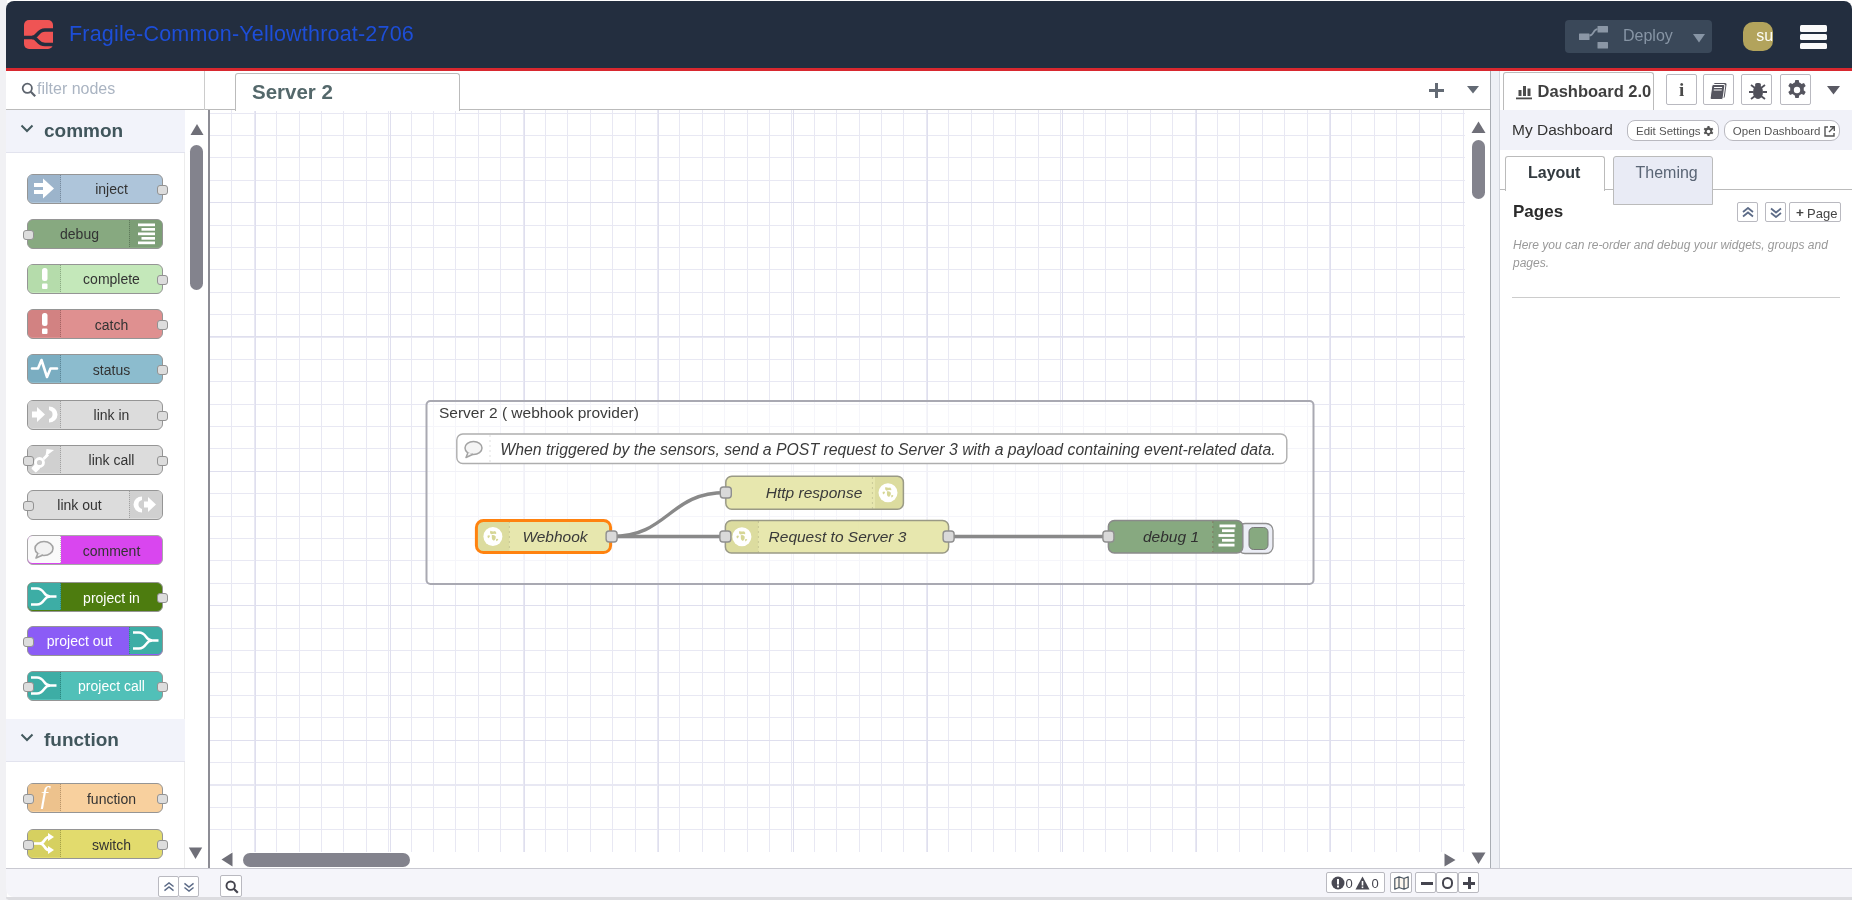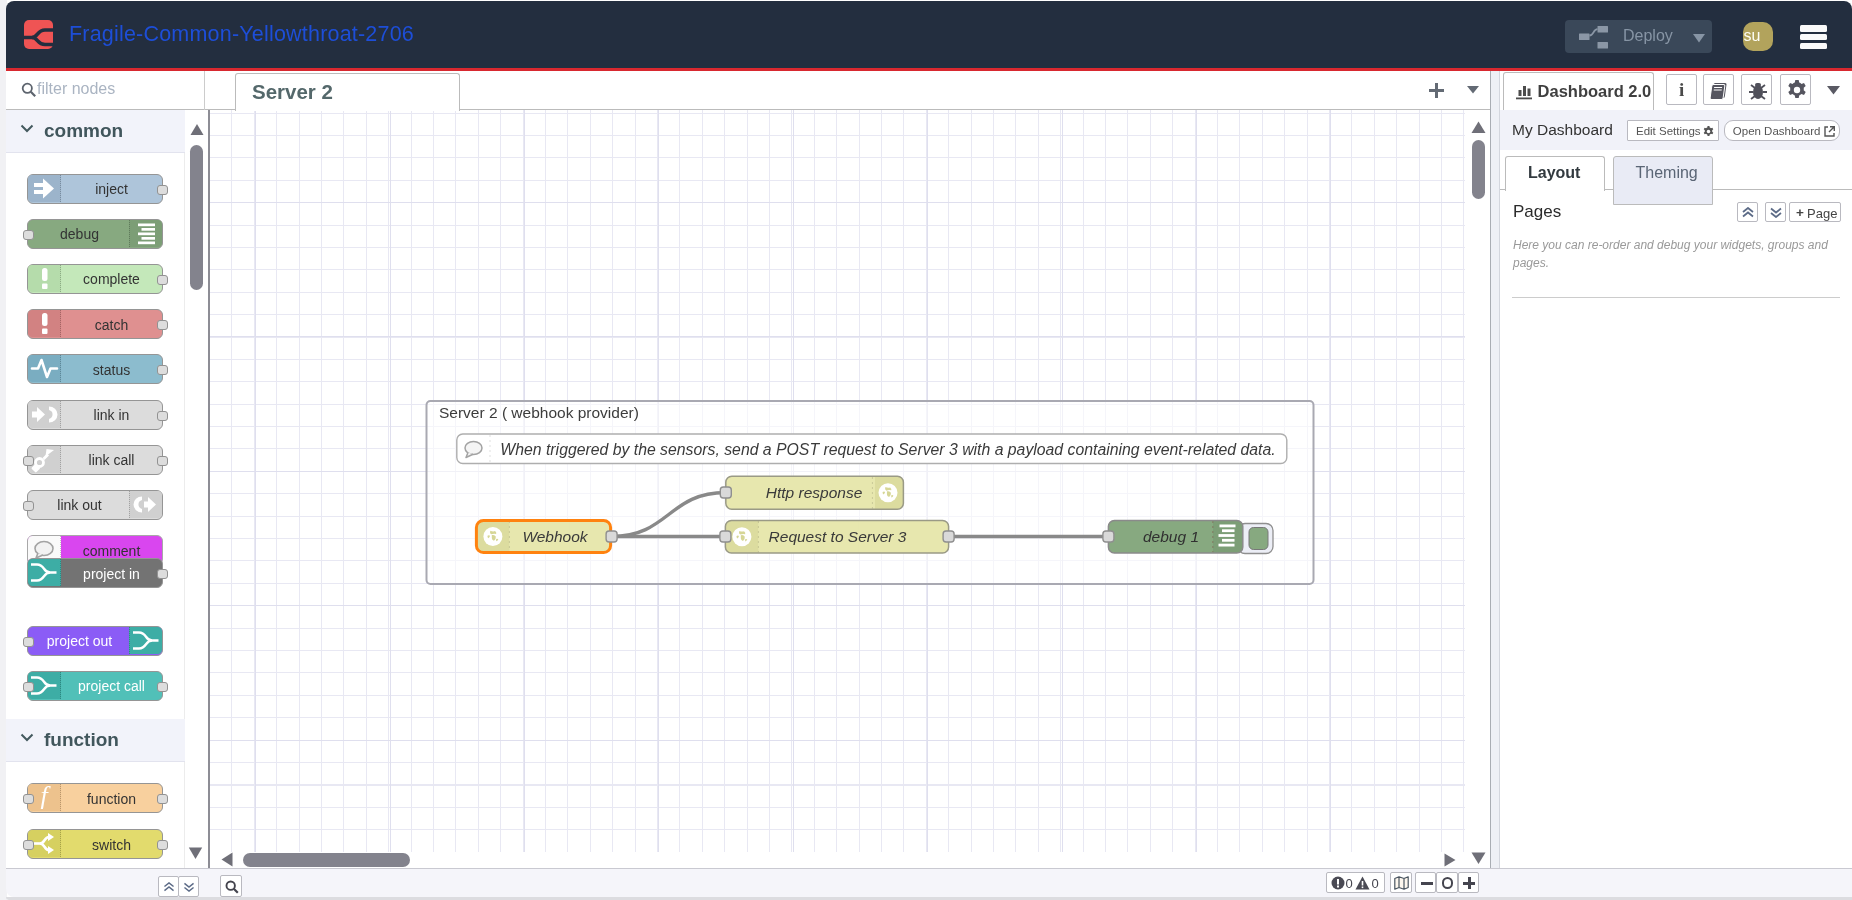--- a/index.html
+++ b/index.html
@@ -4,21 +4,21 @@
 <style>
 *{margin:0;padding:0;box-sizing:border-box}
 html,body{width:1852px;height:900px;overflow:hidden;background:#fff;font-family:"Liberation Sans",sans-serif}
 .abs{position:absolute}
 #gutter{left:0;top:0;width:7px;height:900px;background:#f1f1f4}
 #hdr{left:6px;top:1px;width:1846px;height:67px;background:#232e3f;border-radius:8px 8px 0 0}
 #redline{left:6px;top:68px;width:1846px;height:3px;background:#d8282f}
 #title{left:69px;top:22px;font-size:21.5px;color:#1d4ed8;letter-spacing:.2px}
 #deploy{left:1565px;top:20px;width:147px;height:33px;background:#3a4859;border-radius:4px}
 #deploy .dtxt{position:absolute;left:58px;top:7px;font-size:16px;color:#8795a5}
-#avatar{left:1743.4px;top:22px;width:29.7px;height:29px;background:#b2a35c;border-radius:10px;color:#fdfdf6;font-size:16px;text-align:left;line-height:28px}
+#avatar{left:1743.4px;top:22px;width:29.7px;height:29px;background:#b2a35c;border-radius:10px;color:#fdfdf6;font-size:16px;text-align:right;line-height:28px}
 .hbar{left:1800px;width:26.5px;height:6.4px;background:#fafafa;border-radius:1.5px}
 
 #toolbar{left:6px;top:71px;width:1846px;height:39px;background:#fff;border-bottom:1px solid #bbb}
 #ftxt{left:37px;top:80px;font-size:16px;color:#aab4c2}
 #tab1{left:235px;top:73px;width:225px;height:38px;background:#fff;border:1px solid #bbb;border-bottom:none;border-radius:3px 3px 0 0;z-index:5}
 #tab1 span{position:absolute;left:16px;top:6px;font-size:20.5px;font-weight:bold;color:#54686b;white-space:nowrap}
 
 #pal{left:6px;top:110px;width:202px;height:758px;background:#fff}
 .cathdr{left:6px;width:179px;height:43px;background:#f2f3fa;border-bottom:1px solid #e2e3ee;z-index:2}
 .cathdr b{position:absolute;left:38px;top:10px;font-size:19px;color:#41565c}
@@ -205,21 +205,21 @@
   </div>
 
 <div class="abs pn" style="top:535.1px;background:#d946ef;border-color:#a8a8a8">
     <div class="pi pi-l" style="background:#fafafa"><svg width="33" height="27" viewBox="0 0 33 27">
         <ellipse cx="16" cy="12.5" rx="9" ry="7" fill="#f2f2f2" stroke="#a3a3a3" stroke-width="1.6"></ellipse>
         <path d="M10,17 L8,22 L15,19" fill="#f2f2f2" stroke="#a3a3a3" stroke-width="1.6" stroke-linejoin="round"></path>
       </svg></div>
     <span class="pl pl-l">comment</span>
   </div>
 
-<div class="abs pn" style="top:558px;background:#737373">
+<div class="abs pn" style="top:582px;background:#4d7c0f">
     <div class="pi pi-l" style="background:#3dada5"><svg width="33" height="27" viewBox="0 0 33 27">
         <g stroke="#fff" stroke-width="2.4" fill="none">
           <path d="M3,5.5 H9 C17,5.5 15,13.5 22,13.5 H28.5"></path>
           <path d="M3,21.5 H9 C17,21.5 15,13.5 22,13.5"></path>
         </g>
       </svg></div>
     <span class="pl pl-l" style="color:#fff">project in</span>
     <i class="pp pp-r"></i>
   </div>
 
@@ -430,42 +430,42 @@
         <path d="M8.3,0 h3.4 l0.5,2.6 a7.6,7.6 0 0 1 2.3,1.3 l2.5,-0.9 l1.7,2.9 l-2,1.8 a7.6,7.6 0 0 1 0,2.6 l2,1.8 l-1.7,2.9 l-2.5,-0.9 a7.6,7.6 0 0 1 -2.3,1.3 l-0.5,2.6 h-3.4 l-0.5,-2.6 a7.6,7.6 0 0 1 -2.3,-1.3 l-2.5,0.9 l-1.7,-2.9 l2,-1.8 a7.6,7.6 0 0 1 0,-2.6 l-2,-1.8 l1.7,-2.9 l2.5,0.9 a7.6,7.6 0 0 1 2.3,-1.3 Z"></path>
       </g>
       <circle cx="10" cy="10" r="3.2" fill="#fff"></circle>
     </svg>
   </div>
 <svg class="abs" style="left:1827px;top:86px" width="13" height="9" viewBox="0 0 13 9">
     <path d="M0,0 H13 L6.5,8.5 Z" fill="#5a5a64"></path>
   </svg>
 <div class="abs" style="left:1500px;top:110px;width:352px;height:40px;background:#f1f2f9"></div>
 <div class="abs" style="left:1512px;top:121px;font-size:15.5px;color:#333;white-space:nowrap">My Dashboard</div>
-<div class="abs fbtn" style="left:1627px;top:119.5px;width:92px;height:21.5px;border-radius:1px">
+<div class="abs fbtn" style="left:1627px;top:119.5px;width:92px;height:21.5px;border-radius:8px">
     <span class="abs" style="left:8px;top:4.5px;font-size:11.5px;color:#555;white-space:nowrap">Edit Settings</span>
     <svg class="abs" style="left:75px;top:5.5px" width="11" height="11" viewBox="0 0 20 20">
       <path d="M8.3,0 h3.4 l0.5,2.6 a7.6,7.6 0 0 1 2.3,1.3 l2.5,-0.9 l1.7,2.9 l-2,1.8 a7.6,7.6 0 0 1 0,2.6 l2,1.8 l-1.7,2.9 l-2.5,-0.9 a7.6,7.6 0 0 1 -2.3,1.3 l-0.5,2.6 h-3.4 l-0.5,-2.6 a7.6,7.6 0 0 1 -2.3,-1.3 l-2.5,0.9 l-1.7,-2.9 l2,-1.8 a7.6,7.6 0 0 1 0,-2.6 l-2,-1.8 l1.7,-2.9 l2.5,0.9 a7.6,7.6 0 0 1 2.3,-1.3 Z" fill="#555"></path>
       <circle cx="10" cy="10" r="3.2" fill="#fff"></circle>
     </svg>
   </div>
 <div class="abs fbtn" style="left:1723.8px;top:119.5px;width:116px;height:21.5px;border-radius:9px">
     <span class="abs" style="left:8px;top:4.5px;font-size:11.5px;color:#555;white-space:nowrap">Open Dashboard</span>
     <svg class="abs" style="left:99px;top:5px" width="11" height="11" viewBox="0 0 11 11">
       <path d="M4,1 H1 V10 H10 V7" fill="none" stroke="#555" stroke-width="1.4"></path>
       <path d="M6,0.7 H10.3 V5 M10,1 L5,6" stroke="#555" stroke-width="1.4" fill="none"></path>
     </svg>
   </div>
 <div class="abs" style="left:1500px;top:150px;width:352px;height:40px;background:#fff;border-bottom:1px solid #bbb"></div>
 <div class="abs" style="left:1612.5px;top:155.5px;width:100px;height:49px;background:#e9ebf5;border:1px solid #bbb;border-radius:3px 3px 0 0">
     <span class="abs" style="left:22px;top:7px;font-size:16px;color:#5a6575">Theming</span>
   </div>
 <div class="abs" style="left:1505px;top:155.5px;width:100px;height:35.5px;background:#fff;border:1px solid #bbb;border-bottom:none;border-radius:3px 3px 0 0;z-index:4">
     <span class="abs" style="left:22px;top:7px;font-size:16px;font-weight:bold;color:#323a3f">Layout</span>
   </div>
-<div class="abs" style="left:1513px;top:202px;font-size:17px;font-weight:normal;color:#2b2b2b">Pages</div>
+<div class="abs" style="left:1513px;top:202px;font-size:17px;font-weight:bold;color:#2b2b2b">Pages</div>
 <div class="abs fbtn" style="left:1736.6px;top:201.5px;width:21.5px;height:20.5px">
     <svg class="abs" style="left:4px;top:4.5px" width="12" height="11" viewBox="0 0 12 11">
       <g fill="none" stroke="#5c6b87" stroke-width="1.8">
         <path d="M1,5 L6,1 L11,5"></path>
         <path d="M1,9.5 L6,5.5 L11,9.5"></path>
       </g>
     </svg>
   </div>
 <div class="abs fbtn" style="left:1764.7px;top:201.5px;width:21.5px;height:20.5px">
     <svg class="abs" style="left:4px;top:4.5px" width="12" height="11" viewBox="0 0 12 11">

